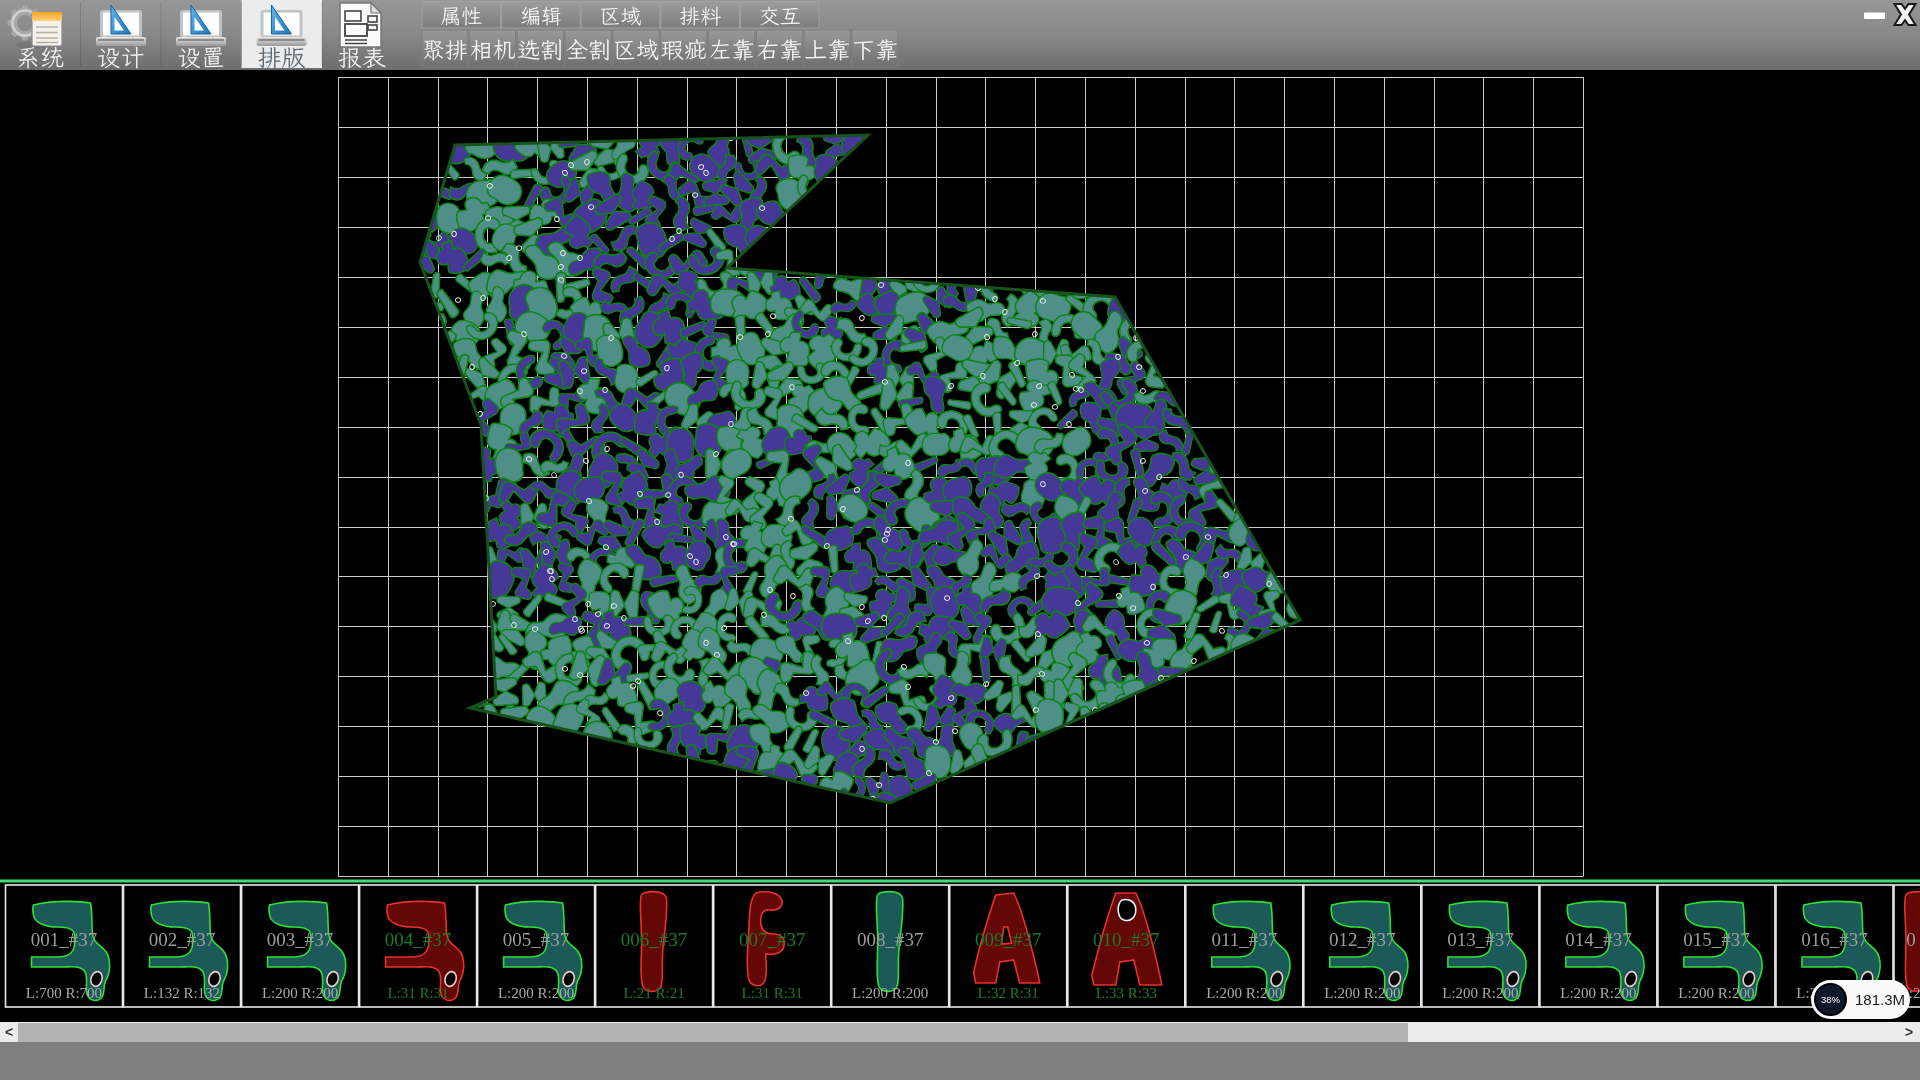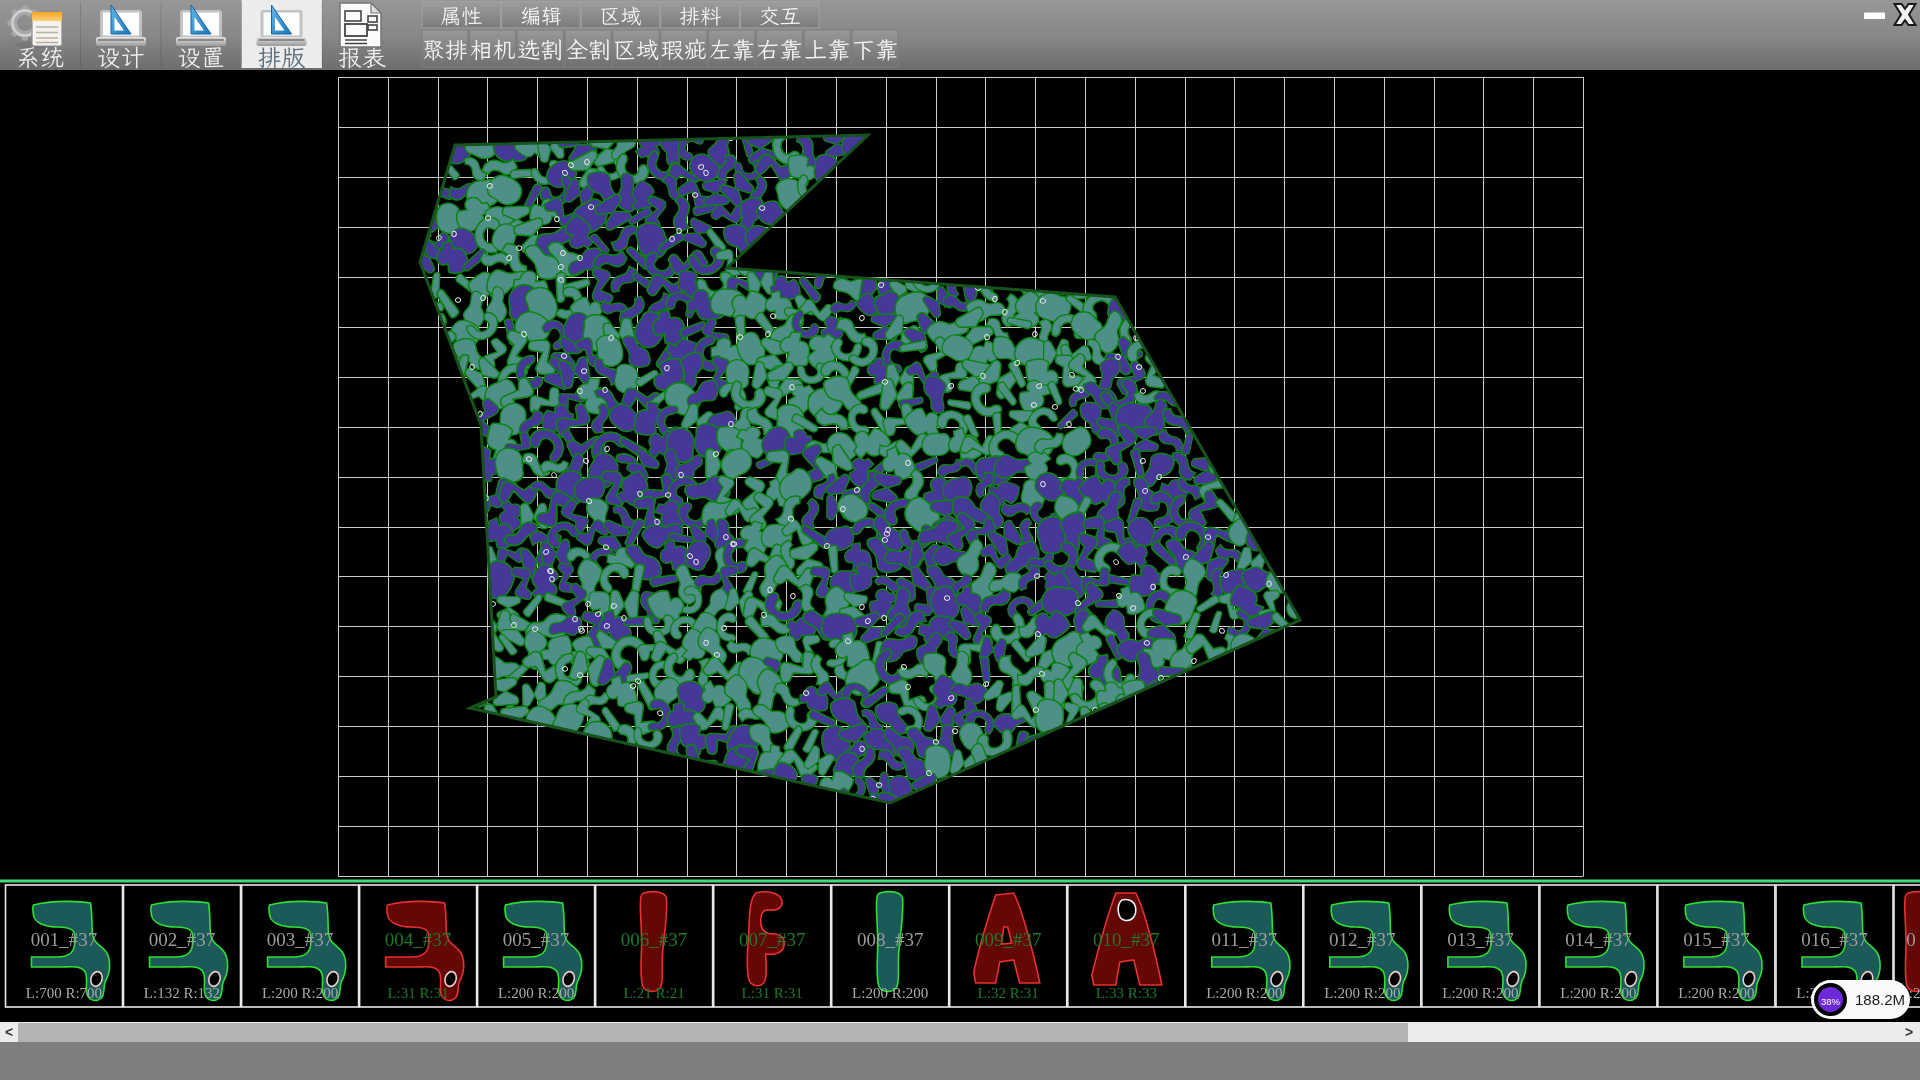--- a/index.html
+++ b/index.html
@@ -8,21 +8,21 @@
 #thumbs { position:absolute; left:0; top:878px; }
 .num { font:19px "Liberation Serif",serif; text-anchor:middle; }
 .sub { font:15px "Liberation Serif",serif; text-anchor:middle; }
 .t { fill:#4e9088; }
 .p { fill:#463896; }
 #sb { position:absolute; left:0; top:1022px; width:1920px; height:20px; background:#ececec; }
 #sbthumb { position:absolute; left:18px; top:0.5px; width:1390px; height:19px; background:#b3b3b3; }
 .arr { position:absolute; top:0; font:bold 14px "Liberation Sans"; color:#333; line-height:20px; }
 #status { position:absolute; left:0; top:1042px; width:1920px; height:38px; background:#7e7e7e; }
 #pill { position:absolute; left:1811px; top:980px; width:99px; height:39px; background:#fafafa; border-radius:20px; }
-#pct { position:absolute; left:3px; top:3px; width:33px; height:33px; border-radius:50%; background:#6d28d9; border:4px solid #000000; color:#fff; font:9.5px "Liberation Sans"; text-align:center; line-height:29px; }
+#pct { position:absolute; left:3px; top:3px; width:33px; height:33px; border-radius:50%; background:#0f172a; border:2px solid #000000; color:#fff; font:9.5px "Liberation Sans"; text-align:center; line-height:29px; }
 #mem { position:absolute; left:44px; top:11px; font:15px "Liberation Sans"; color:#1a1a1a; }
 </style></head>
 <body>
 <div id="root">
 <div id="tb"><svg width="1920" height="70" viewBox="0 0 1920 70">
 <defs>
 <linearGradient id="tbg" x1="0" y1="0" x2="0" y2="1">
             <stop offset="0" stop-color="#979797"></stop>
             <stop offset="0.5" stop-color="#888"></stop>
             <stop offset="1" stop-color="#6d6d6d"></stop>
@@ -1208,14 +1208,14 @@
 <text x="1910.0" y="120" class="sub" fill="#aaaaaa">L:2</text>
 </svg></div>
 <div id="sb">
       <span class="arr" style="left:5px">&lt;</span>
       <div id="sbthumb"></div>
       <span class="arr" style="left:1905px">&gt;</span>
     </div>
 <div id="status"></div>
 <div id="pill">
       <div id="pct">38%</div>
-      <div id="mem">188.2M</div>
+      <div id="mem">181.3M</div>
     </div>
 </div>
 </body></html>

